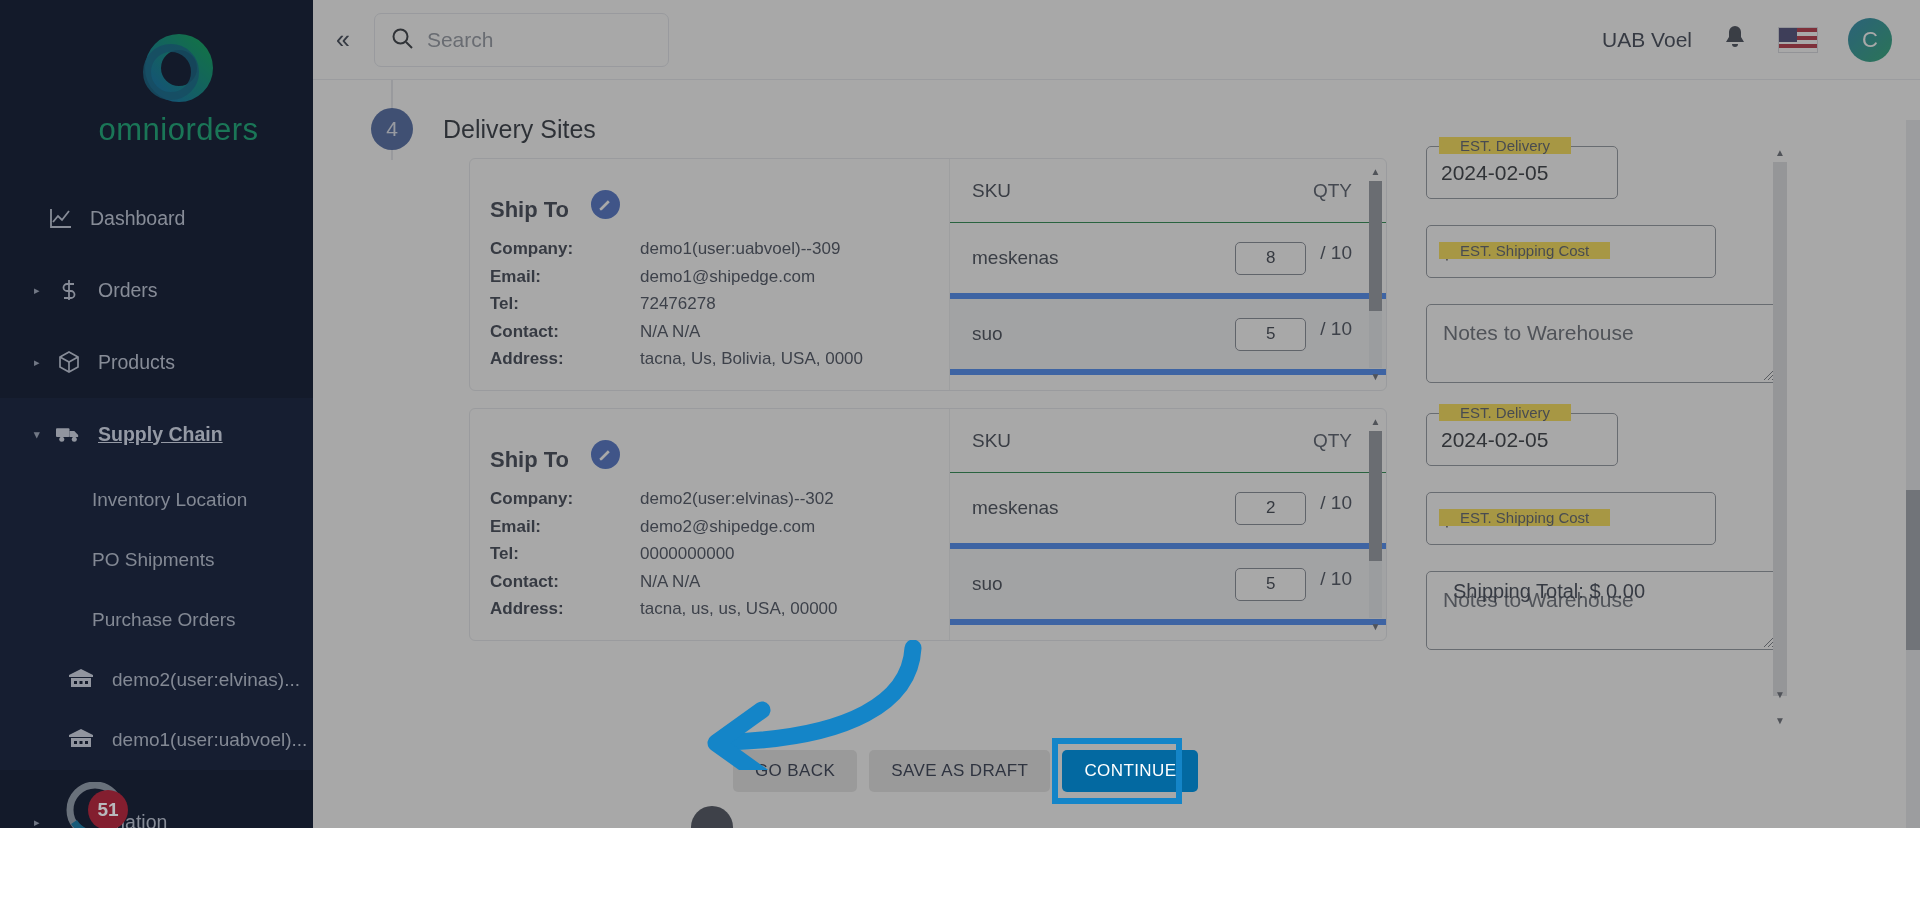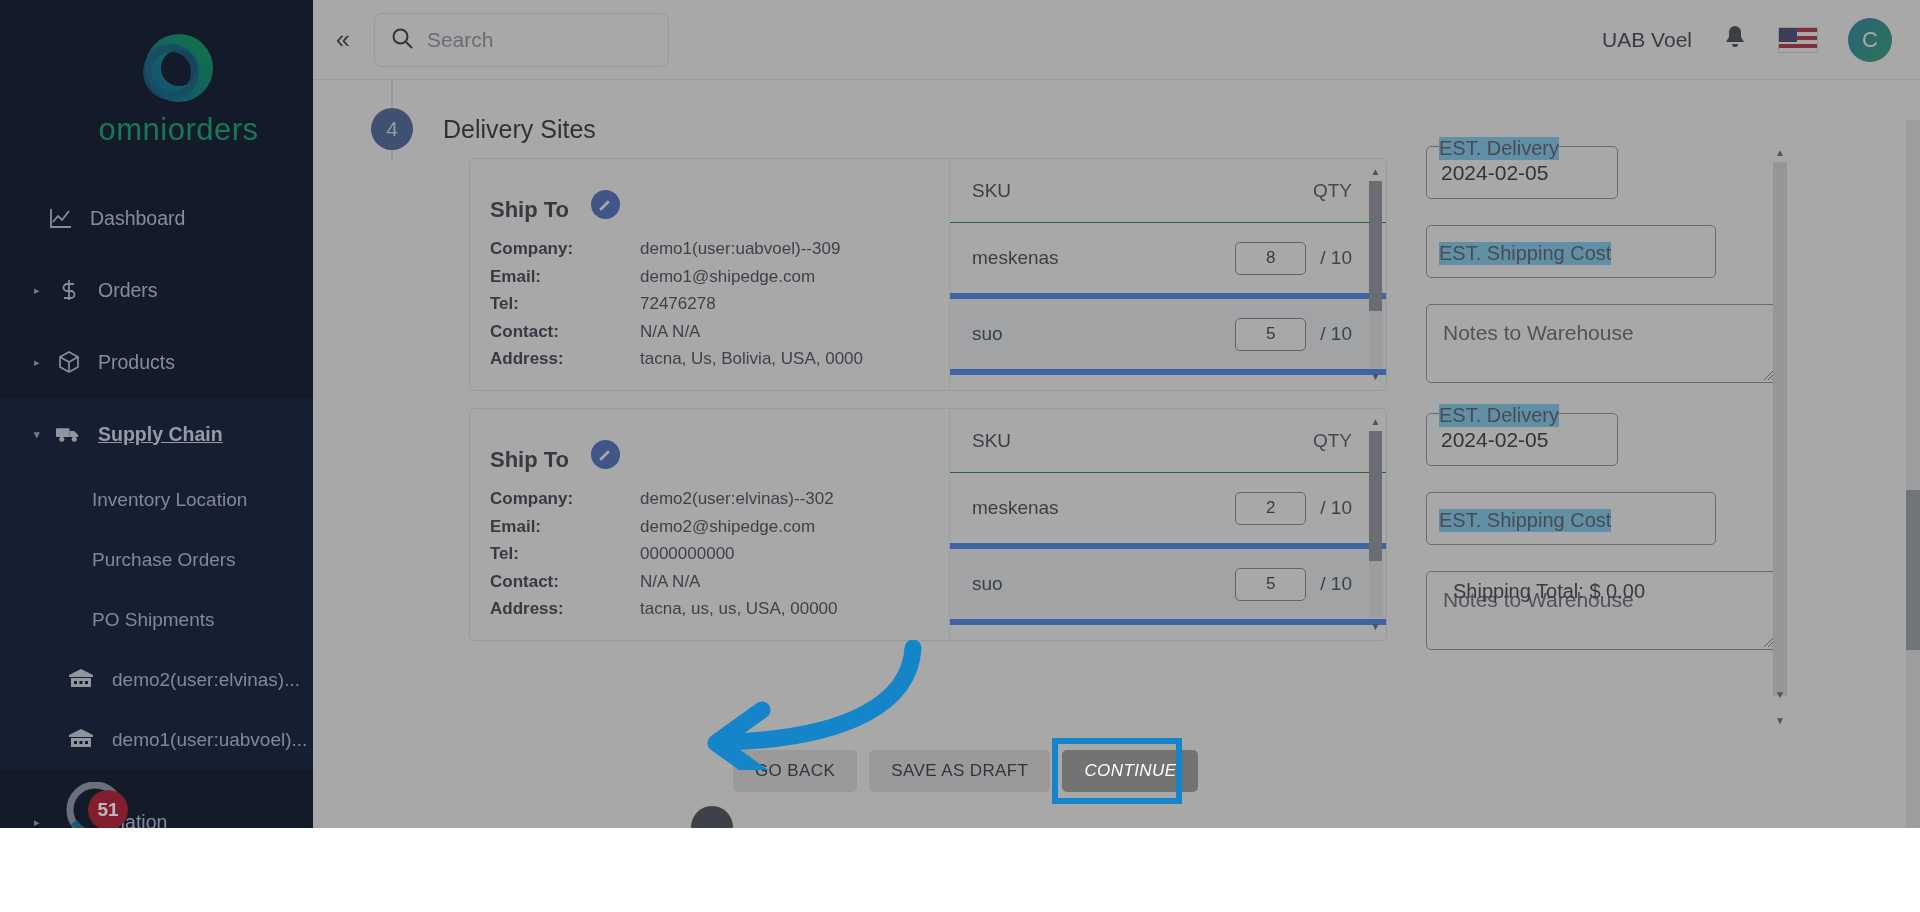--- a/index.html
+++ b/index.html
@@ -87,53 +87,53 @@
   .kv { display:flex; font-size:17px; line-height:27.5px; }
   .kv .k { width:150px; font-weight:bold; color:#2d3444; }
   .kv .v { color:#3a4252; }
   .card-right { position:relative; flex:1; border-left:1px solid #eceef1; }
   .th { font-size:19px; color:#48505f; }
   .row { display:flex; align-items:center; height:76px; padding:0 0 0 22px;
          border-bottom:6px solid #3b82f6; }
   .row.hdr { height:64px; border-bottom:1px solid #15803d; }
   .row.alt { background:#f4f5f7; }
   .sku { flex:1; font-size:19px; color:#343b49; }
-  .qty-cell { display:flex; align-items:center; gap:14px; padding-right:34px;}
+  .qty-cell { display:flex; gap:14px; padding-right:34px;}
   .qty-box { width:71px;height:33px;border:1px solid #7b818d;border-radius:5px;
              display:flex;align-items:center;justify-content:center;font-size:17px;color:#2c3340;background:#fff;}
   .of { font-size:19px; color:#3a4250; }
   .card-sb { position:absolute; right:4px; top:8px; width:13px; bottom:8px; }
   .sb-arrow { font-size:10px; color:#5d636d; text-align:center; line-height:10px;}
   .sb-track { position:absolute; left:0; right:0; top:14px; bottom:14px; background:#e8eaee; }
   .sb-thumb { position:absolute; left:0; width:13px; background:#8d939c; }
 
   
   .right-col { position:absolute; left:985px; top:-12px; width:395px; }
   .fieldset { position:relative; margin-bottom:0; }
   .outl { border:1px solid #8a9099; border-radius:5px; background:transparent; }
-  .legend { position:absolute; left:13px; top:-9px; background:#7dd3fc; padding:0 0;
-            font-size:20px; color:#4e545e; z-index:2; }
+  .legend { position:absolute; left:13px; top:-9px; background:#fde047; padding:0 21px;
+            font-size:15px; color:#4e545e; z-index:2; }
   .f-val { font-size:21px; color:#22272f; }
   .f-date { width:192px; height:53px; padding:14px 0 0 14px; }
   .f-cost { width:290px; height:53px; padding:14px 0 0 14px; margin-top:26px;}
   .f-notes { width:353px; height:79px; padding:16px 0 0 16px; margin-top:26px; position:relative;}
   .f-notes .ph { font-size:21px; color:#5d636d; }
   .resize { position:absolute; right:3px; bottom:3px; width:12px; height:12px; }
 
   .ship-total { position:absolute; left:1012px; top:422px; font-size:20px; font-weight:normal; color:#2d3444;}
 
   .right-sb { position:absolute; right:62px; top:-10px; width:14px; height:578px; }
   .outer-sb { position:absolute; right:0; top:120px; width:14px; height:708px; background:#e9ebee; }
   .outer-thumb { position:absolute; right:0; top:370px; width:14px; height:160px; background:#9aa0a8; }
 
   .btn-row { position:absolute; left:420px; top:750px; display:flex; align-items:center; gap:12px; z-index:7;}
   .btn { height:42px; padding:0 22px; border-radius:5px; border:none; cursor:pointer;
          font-size:17px; letter-spacing:.4px; color:#fff; display:flex; align-items:center; }
   .btn-grey { background:#9a9a9a; color:#2f3440; }
-  .btn-cont { background:#737373; color:#ffffff;font-style:italic; }
+  .btn-cont { background:#0369a1; color:#ffffff; }
   .cont-wrap { position:relative; padding:0; }
   .hl-box { position:absolute; left:-10px; top:-12px; width:130px; height:66px;
             border:6px solid #1485c8; box-sizing:border-box; pointer-events:none;}
 
   .next-step { position:absolute; left:378px; top:806px; display:flex; align-items:center; gap:30px; }
   .next-num { width:42px;height:42px;border-radius:50%;background:#3b4250; }
 
   
   .dim { position:absolute; left:313px; top:0; right:0; height:828px;
          background:rgba(65,65,65,0.46); z-index:6; pointer-events:none; }
@@ -218,24 +218,24 @@
               <circle cx="19" cy="15.5" r="2.6" fill="#c7ccd6"></circle>
             </svg>
           </span>
           <span class="txt">Supply Chain</span>
         </div>
 
         <div class="nav-child">
           <span>Inventory Location</span>
         </div>
         <div class="nav-child">
+          <span>PO Shipments</span>
+        </div>
+        <div class="nav-child">
           <span>Purchase Orders</span>
-        </div>
-        <div class="nav-child">
-          <span>PO Shipments</span>
         </div>
 
         <div class="nav-wh">
           <span class="wh-ico">
             <svg width="26" height="22" viewBox="0 0 26 22" fill="#c7ccd6">
               <path d="M1 8 L13 2 L25 8 v2 H1 z"></path>
               <rect x="3" y="11" width="20" height="9"></rect>
               <rect x="6" y="14" width="3" height="3" fill="#131c2e"></rect>
               <rect x="11.5" y="14" width="3" height="3" fill="#131c2e"></rect>
               <rect x="17" y="14" width="3" height="3" fill="#131c2e"></rect>

